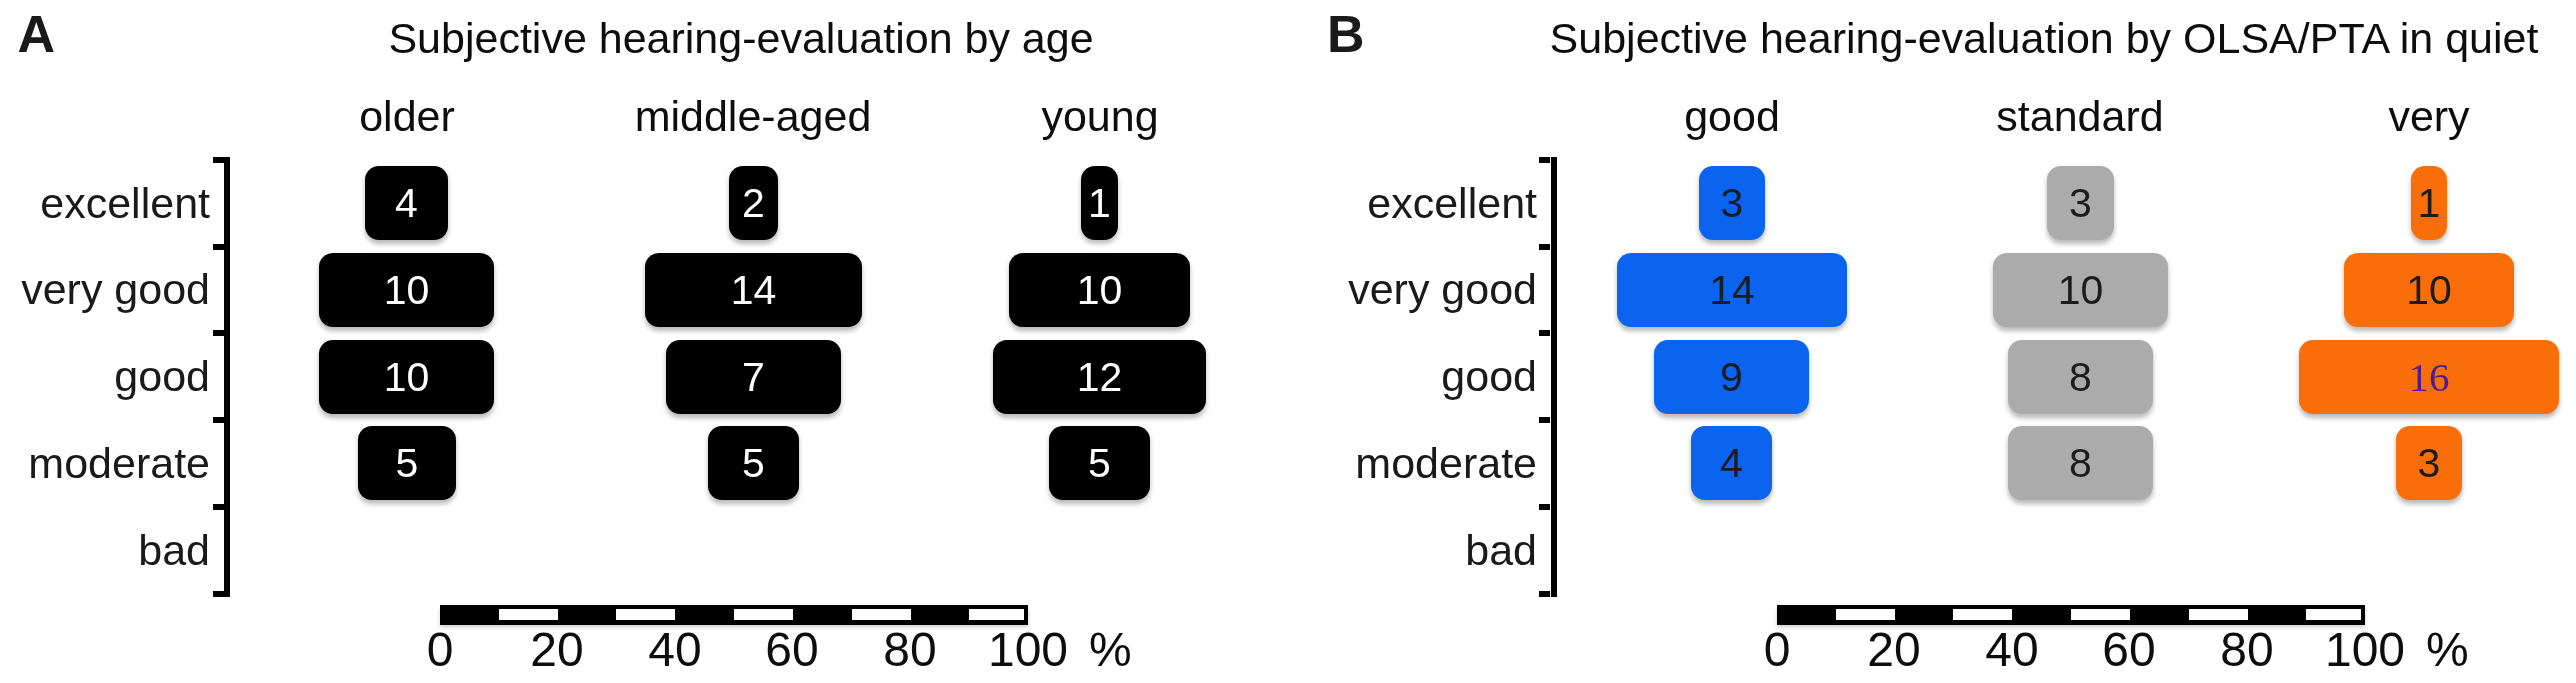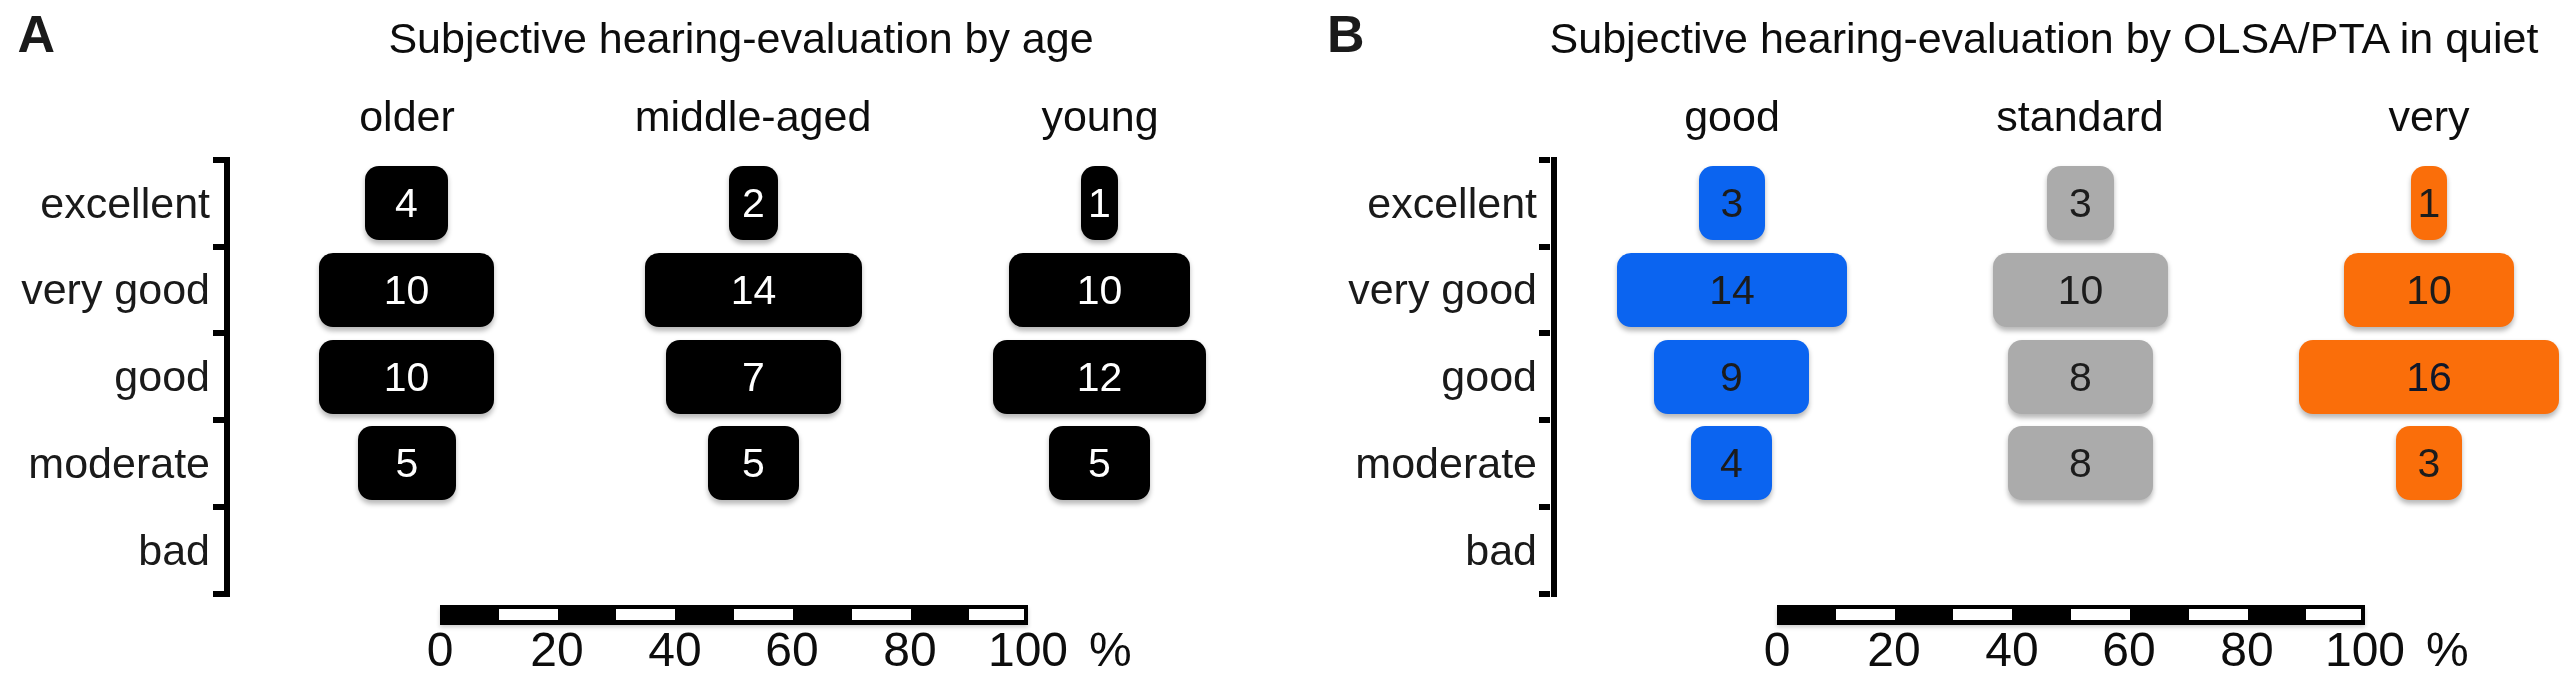--- a/index.html
+++ b/index.html
@@ -168,21 +168,21 @@
         <div class="abs bar" style="left: 2008px; top: 426px; width: 145px; height: 74px; background: rgb(171, 171, 171);">
           <div class="bar-num" style="color: rgb(28, 28, 28);">8</div>
         </div>
         <div class="abs bar" style="left: 2411px; top: 166px; width: 36px; height: 74px; background: rgb(250, 110, 10);">
           <div class="bar-num" style="color: rgb(28, 28, 28);">1</div>
         </div>
         <div class="abs bar" style="left: 2344px; top: 253px; width: 170px; height: 74px; background: rgb(250, 110, 10);">
           <div class="bar-num" style="color: rgb(28, 28, 28);">10</div>
         </div>
         <div class="abs bar" style="left: 2299px; top: 340px; width: 260px; height: 74px; background: rgb(250, 110, 10);">
-          <div class="bar-num" style="color: #0f172a;">16</div>
+          <div class="bar-num" style="color: #4c1d95; font-family: Liberation Serif, serif;">16</div>
         </div>
         <div class="abs bar" style="left: 2396px; top: 426px; width: 66px; height: 74px; background: rgb(250, 110, 10);">
           <div class="bar-num" style="color: rgb(28, 28, 28);">3</div>
         </div>
         <div class="abs scalebar" style="left: 1777px; top: 605px; width: 588px; height: 19.6px;">
           <div class="scale-cell" style="left: 59px; top: 4.2px; width: 59px; height: 11.2px;"></div>
           <div class="scale-cell" style="left: 176px; top: 4.2px; width: 59px; height: 11.2px;"></div>
           <div class="scale-cell" style="left: 294px; top: 4.2px; width: 59px; height: 11.2px;"></div>
           <div class="scale-cell" style="left: 412px; top: 4.2px; width: 59px; height: 11.2px;"></div>
           <div class="scale-cell" style="left: 529px; top: 4.2px; width: 55px; height: 11.2px;"></div>

